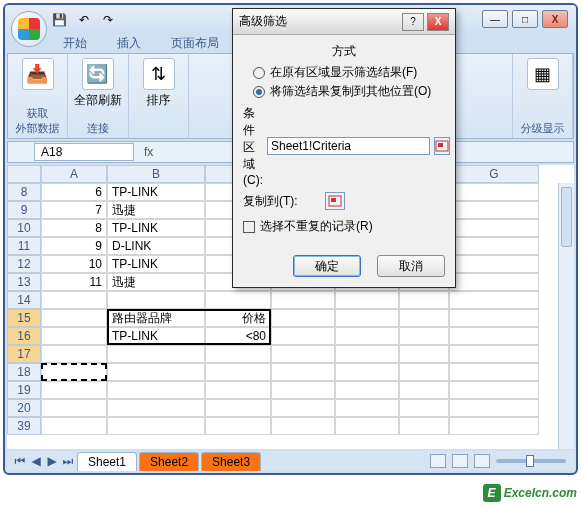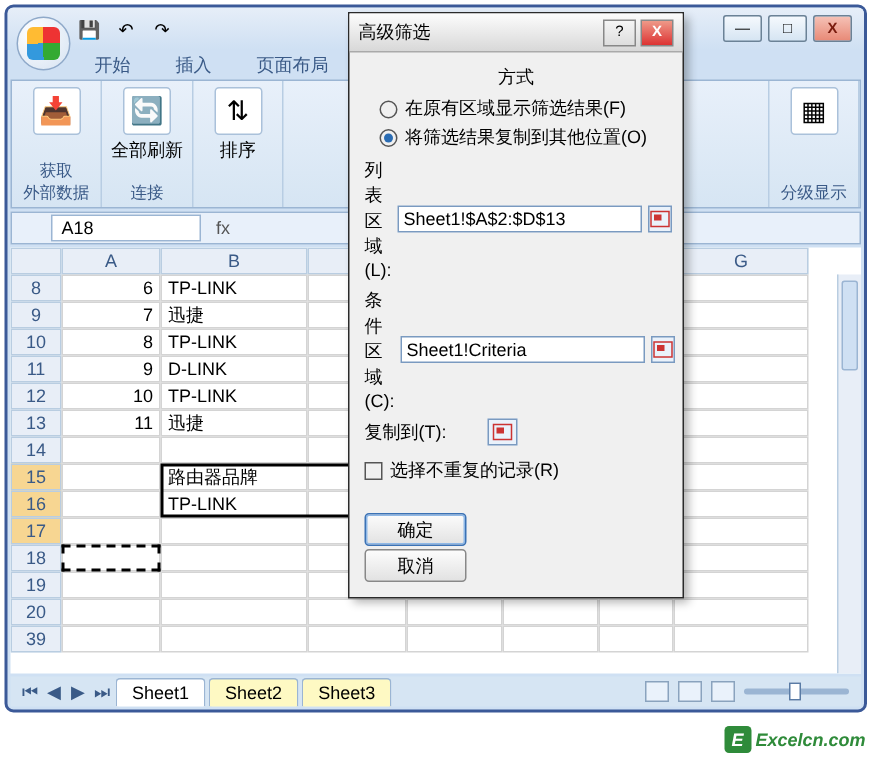--- a/index.html
+++ b/index.html
@@ -43,21 +43,21 @@
 .cell { border:1px solid #d4d4d4; height:18px; line-height:16px; padding:0 4px; overflow:hidden; white-space:nowrap; }
 .cell.num { text-align:right; }
 .cell.txt { text-align:left; }
 
 .marquee { position:absolute; border:2px dashed #000; pointer-events:none; }
 .boldbox { position:absolute; border:2px solid #000; pointer-events:none; }
 
 .sheet-tabs { position:absolute; bottom:2px; left:2px; right:2px; height:20px; background:#d6e5f3; display:flex; align-items:center; padding-left:6px; gap:2px; }
 .sheet-tabs .nav { width:14px; height:14px; display:flex; align-items:center; justify-content:center; color:#3a5a87; }
 .stab { padding:2px 10px; background:#fff; border:1px solid #9bb5d3; border-bottom:none; border-radius:3px 3px 0 0; }
-.stab.inactive { background:#fef9c3; }
+.stab.inactive { background:#f97316; }
 .status-right { margin-left:auto; display:flex; align-items:center; gap:6px; padding-right:8px; }
 .view-btn { width:16px; height:14px; border:1px solid #8aa3be; background:#eaf2fb; }
 .zoom-slider { width:70px; height:4px; background:#9bb5d3; position:relative; border-radius:2px;}
 .zoom-slider .thumb { position:absolute; width:8px; height:12px; background:#fff; border:1px solid #5a7ba5; top:-4px; left:30px; }
 
 
 .dialog { position:absolute; left:232px; top:8px; width:224px; background:#f0f0f0; border:1px solid #2a2a2a; box-shadow:3px 3px 6px rgba(0,0,0,0.3); z-index:50; }
 .dlg-title { height:26px; background:linear-gradient(#fcfcfc,#d8d8d8); display:flex; align-items:center; padding:0 6px; border-bottom:1px solid #aaa; }
 .dlg-title .t { flex:1; }
 .dlg-title .dbtn { width:22px; height:18px; border:1px solid #888; margin-left:3px; display:flex; align-items:center; justify-content:center; font-size:10px; }
@@ -67,21 +67,21 @@
 .radio-row { display:flex; align-items:center; gap:5px; margin:2px 0 2px 10px; }
 .radio { width:12px; height:12px; border:1px solid #555; border-radius:50%; display:flex; align-items:center; justify-content:center; }
 .radio.checked::after { content:""; width:6px; height:6px; background:#2a6cb3; border-radius:50%; }
 .form-row { display:flex; align-items:center; margin:5px 0; gap:4px; }
 .form-row label { width:78px; }
 .form-row input { flex:1; height:18px; border:1px solid #7a9ac0; padding:0 3px; font-size:12px; }
 .range-btn { width:20px; height:18px; border:1px solid #7a9ac0; background:#eaf2fb; display:flex; align-items:center; justify-content:center; }
 .range-btn svg { width:14px; height:12px; }
 .chk-row { display:flex; align-items:center; gap:5px; margin:8px 0 4px 0; }
 .chk { width:12px; height:12px; border:1px solid #555; }
-.dlg-buttons { display:flex; justify-content:flex-end; gap:2px; padding:8px 10px 10px;flex-direction:column; }
+.dlg-buttons { display:flex; justify-content:flex-end; gap:16px; padding:8px 10px 10px; }
 .dlg-buttons button { width:68px; height:22px; border:1px solid #888; background:linear-gradient(#fcfcfc,#e2e2e2); border-radius:3px; }
 .dlg-buttons button.primary { border:1px solid #3b72b5; box-shadow:0 0 0 1px #8fb8e6 inset; }
 
 .watermark { position:absolute; right:6px; bottom:4px; display:flex; align-items:center; gap:3px; }
 .watermark .e { width:18px; height:18px; background:#2f8b3a; color:#fff; border-radius:3px; display:flex; align-items:center; justify-content:center; font-weight:bold; font-style:italic; }
 .watermark .txt { color:#2f8b3a; font-style:italic; font-weight:bold; }
 
 .scrollbar-v { position:absolute; right:0; top:18px; bottom:0; width:16px; background:#e8eef7; border-left:1px solid #b9cde1; }
 .scrollbar-v .thumb { position:absolute; left:2px; right:2px; top:4px; height:60px; background:#cfe0f3; border:1px solid #9bb5d3; border-radius:2px;}
 </style>
@@ -346,30 +346,20 @@
     <div class="radio-row">
       <div class="radio"></div>
       <span>在原有区域显示筛选结果(F)</span>
     </div>
     <div class="radio-row">
       <div class="radio checked"></div>
       <span>将筛选结果复制到其他位置(O)</span>
     </div>
 
     <div class="form-row">
-      <label>列表区域(L):</label>
-      <input value="Sheet1!$A$2:$D$13" style="">
-      <div class="range-btn">
-          <svg viewBox="0 0 14 12">
-            <rect x="1" y="1" width="12" height="10" fill="none" stroke="#c33" stroke-width="1"></rect>
-            <rect x="3" y="3" width="5" height="4" fill="#c33"></rect>
-          </svg>
-        </div>
-    </div>
-    <div class="form-row">
       <label>条件区域(C):</label>
       <input value="Sheet1!Criteria" style="">
       <div class="range-btn">
           <svg viewBox="0 0 14 12">
             <rect x="1" y="1" width="12" height="10" fill="none" stroke="#c33" stroke-width="1"></rect>
             <rect x="3" y="3" width="5" height="4" fill="#c33"></rect>
           </svg>
         </div>
     </div>
     <div class="form-row">

